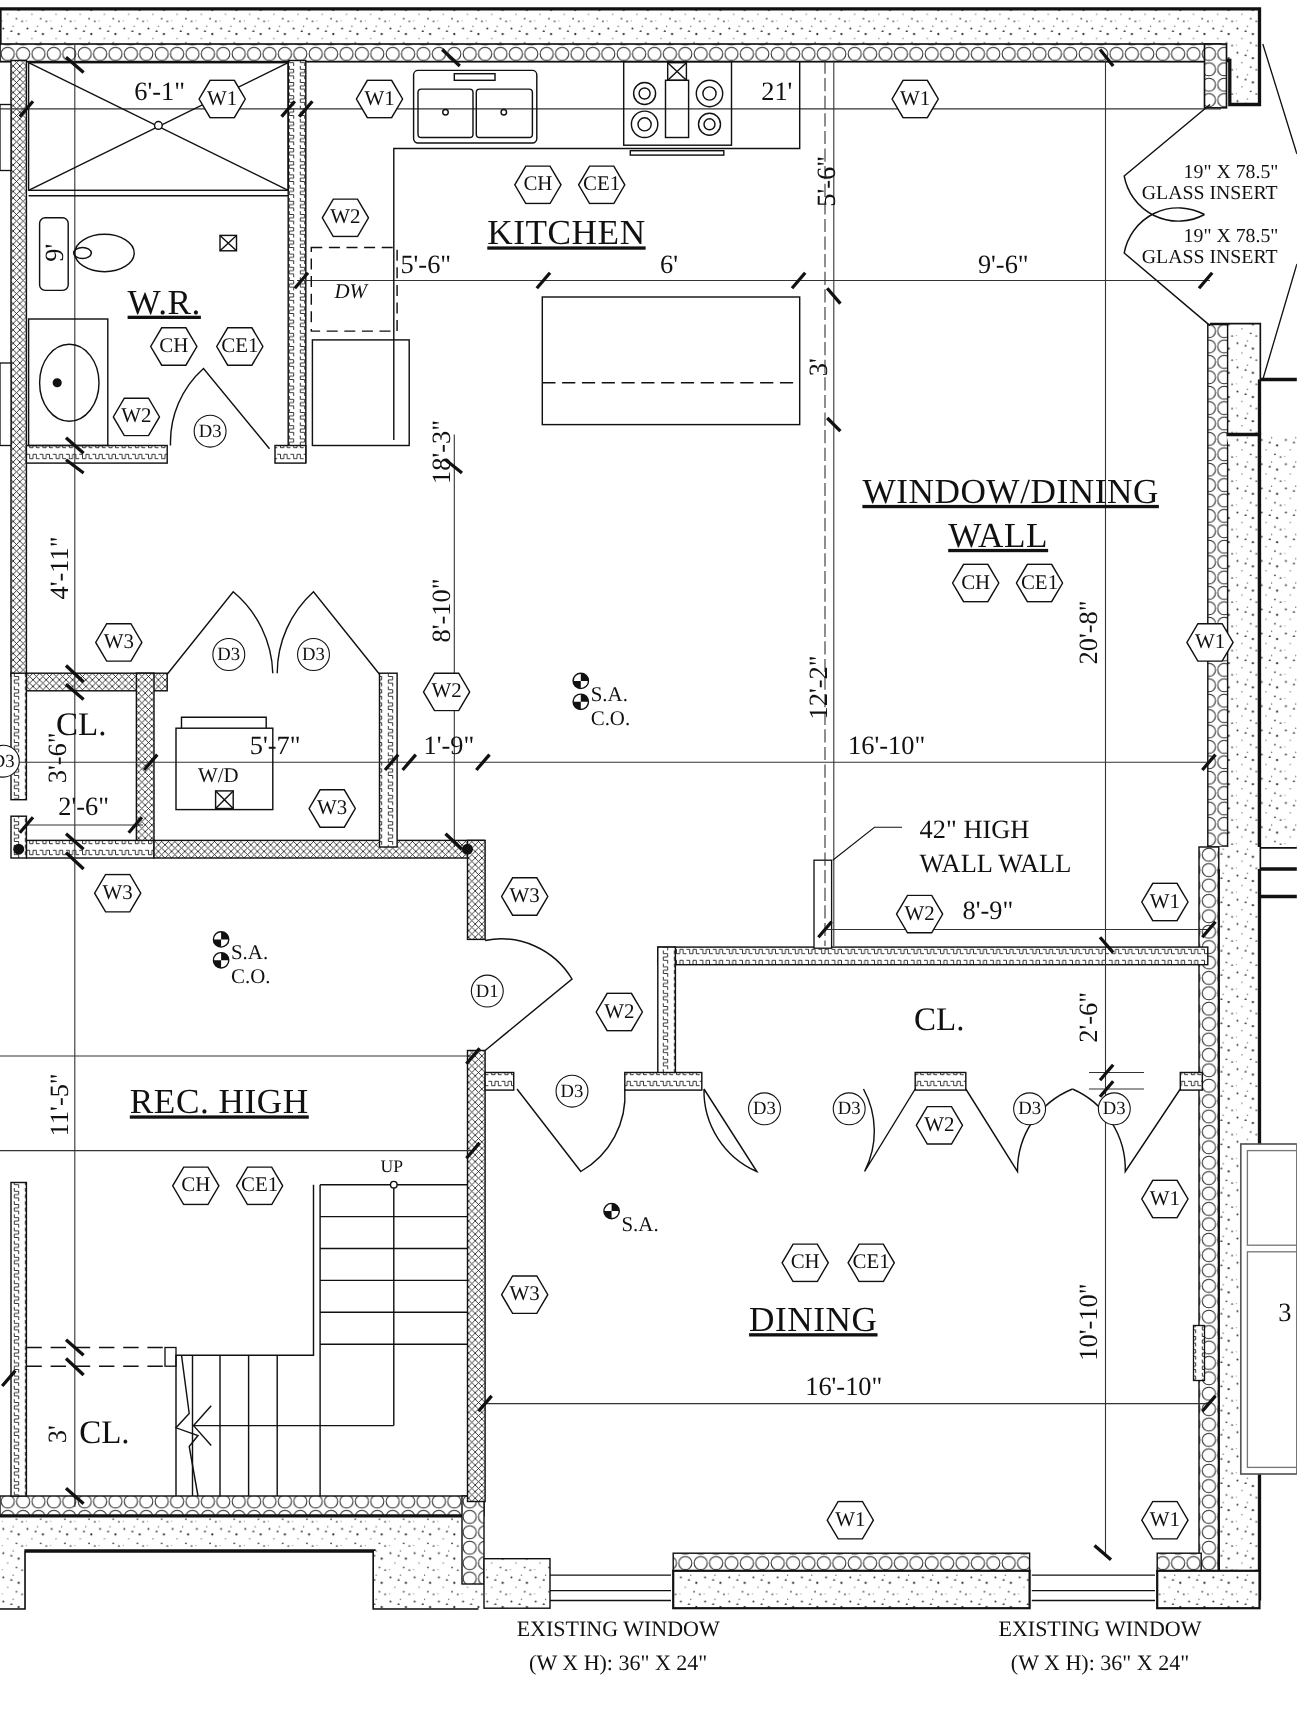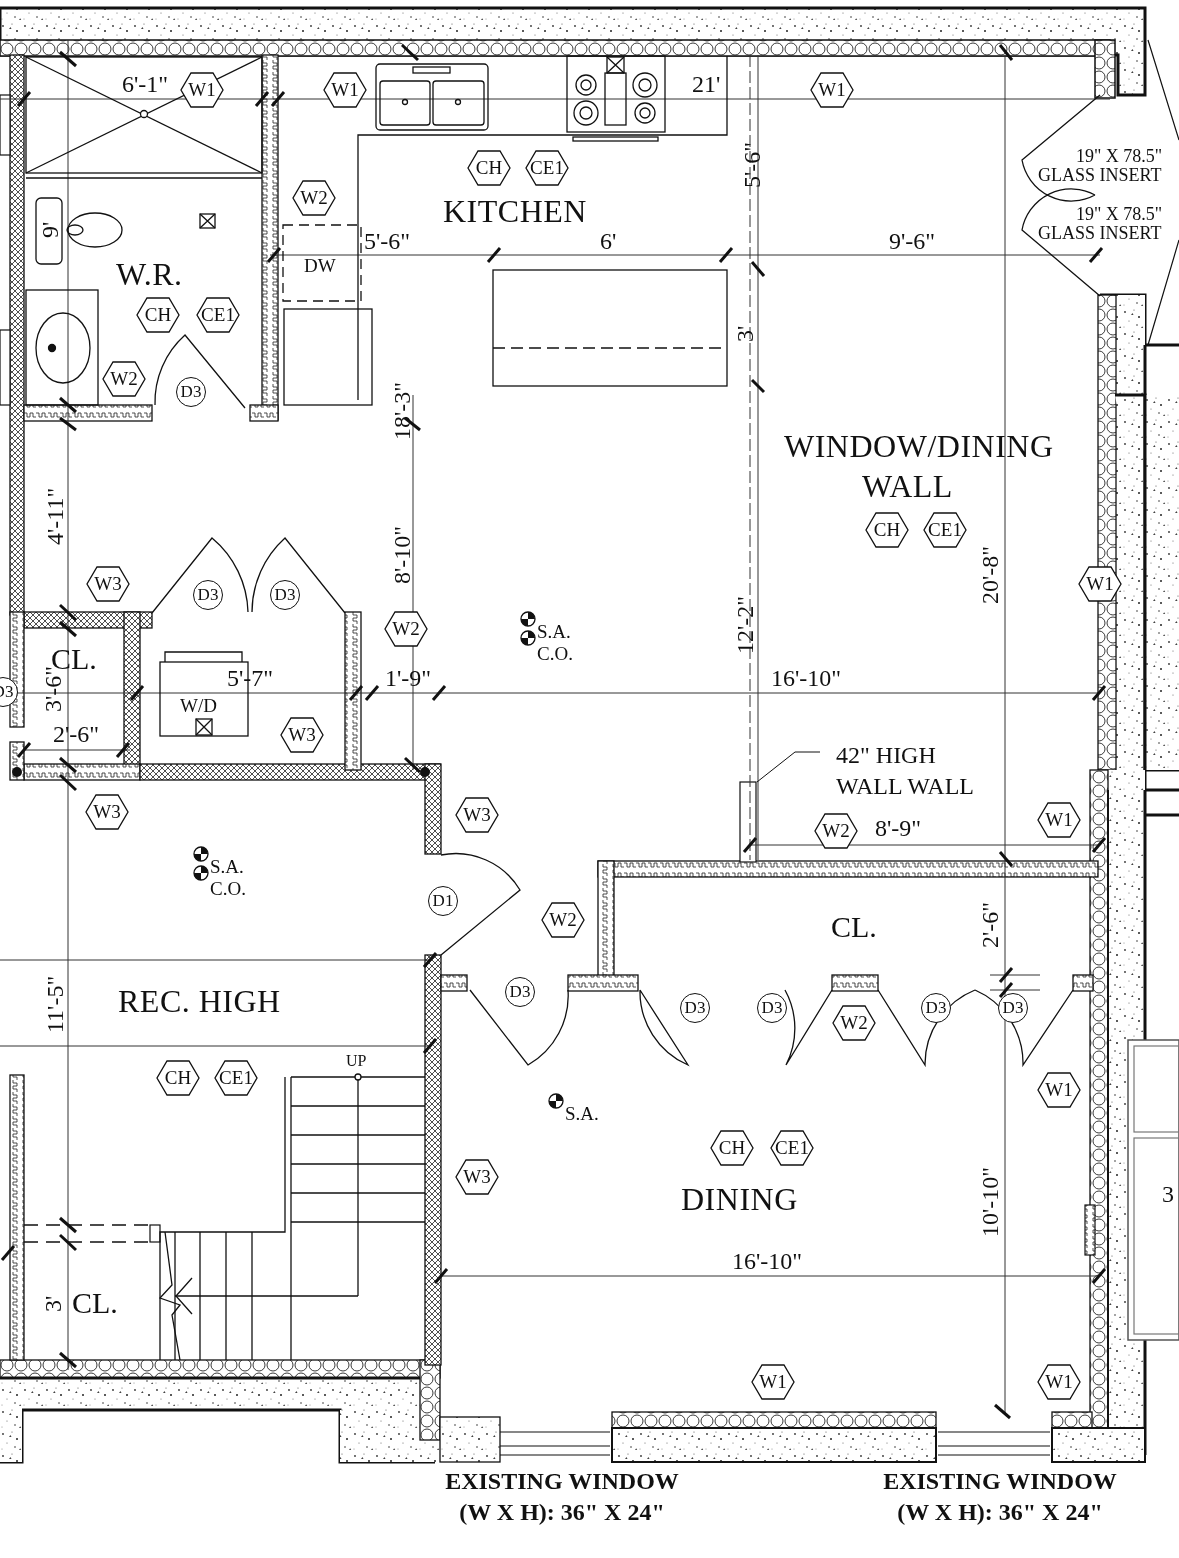--- a/index.html
+++ b/index.html
@@ -1,22 +1,22 @@
 <!DOCTYPE html>
 <html><head>
 <meta charset="utf-8">
 <style>
   html,body{margin:0;padding:0;background:#fff;}
   body{width:1179px;height:1558px;overflow:hidden;position:relative;font-family:"DejaVu Serif","Liberation Serif",serif;color:#111;}
   #plan{position:absolute;left:0;top:0;width:1179px;height:1558px;}
   .lbl{position:absolute;white-space:nowrap;font-family:"Liberation Serif","DejaVu Serif",serif;color:#111;line-height:1;}
-  .room{font-size:32px;letter-spacing:0.5px;}
+  .room{font-size:32px;letter-spacing:0.5px;text-decoration:underline;}
   .room-sm{font-size:30px;}
   .dim{font-size:24px;}
-  .note{font-size:24px;text-align:center;line-height:31px;font-weight:bold;}
+  .note{font-size:20px;text-align:center;line-height:31px;}
   .vert{transform-origin:0 0;transform:rotate(-90deg);}
   .hex{position:absolute;width:44px;height:36px;}
   .hex svg{position:absolute;left:0;top:0;}
   .hex span{position:absolute;left:0;top:0;width:44px;height:36px;line-height:36px;text-align:center;font-family:"Liberation Serif",serif;font-size:19px;}
   .circ{position:absolute;width:30px;height:30px;border:1.3px solid #111;border-radius:50%;box-sizing:border-box;text-align:center;line-height:28px;font-family:"Liberation Serif",serif;font-size:17px;background:#fff;}
   .sa{position:absolute;font-family:"Liberation Serif",serif;font-size:19px;line-height:22px;}
   .watermark{position:absolute;left:352px;top:1562px;width:478px;height:20px;background:rgba(235,235,235,0.55);color:rgba(255,255,255,0.95);font-family:"Liberation Sans",sans-serif;font-size:15px;line-height:20px;text-align:center;letter-spacing:0.5px;}
 </style>
 </head>
 <body>
@@ -287,21 +287,21 @@
 <div class="lbl room" style="left:443px;top:195px;">KITCHEN</div>
 <div class="lbl room" style="left:116px;top:258px;">W.R.</div>
 <div class="lbl room" style="left:784px;top:430px;">WINDOW/DINING</div>
 <div class="lbl room" style="left:862px;top:470px;">WALL</div>
 <div class="lbl room" style="left:118px;top:985px;">REC. HIGH</div>
 <div class="lbl room" style="left:681px;top:1183px;">DINING</div>
 <div class="lbl room-sm" style="left:51px;top:644px;">CL.</div>
 <div class="lbl room-sm" style="left:72px;top:1288px;">CL.</div>
 <div class="lbl room-sm" style="left:831px;top:912px;">CL.</div>
 <div class="lbl" style="left:180px;top:696px;font-size:19px;">W/D</div>
-<div class="lbl" style="left:304px;top:256px;font-size:19px;">DW</div>
+<div class="lbl" style="left:304px;top:256px;font-size:19px;font-style:italic;">DW</div>
 <div class="lbl" style="left:346px;top:1053px;font-size:16px;">UP</div>
 
 <div class="lbl dim" style="left:122px;top:72px;">6'-1"</div>
 <div class="lbl dim" style="left:692px;top:72px;">21'</div>
 <div class="lbl dim" style="left:364px;top:229px;">5'-6"</div>
 <div class="lbl dim" style="left:600px;top:229px;">6'</div>
 <div class="lbl dim" style="left:889px;top:229px;">9'-6"</div>
 <div class="lbl dim" style="left:227px;top:666px;">5'-7"</div>
 <div class="lbl dim" style="left:385px;top:666px;">1'-9"</div>
 <div class="lbl dim" style="left:771px;top:666px;">16'-10"</div>

